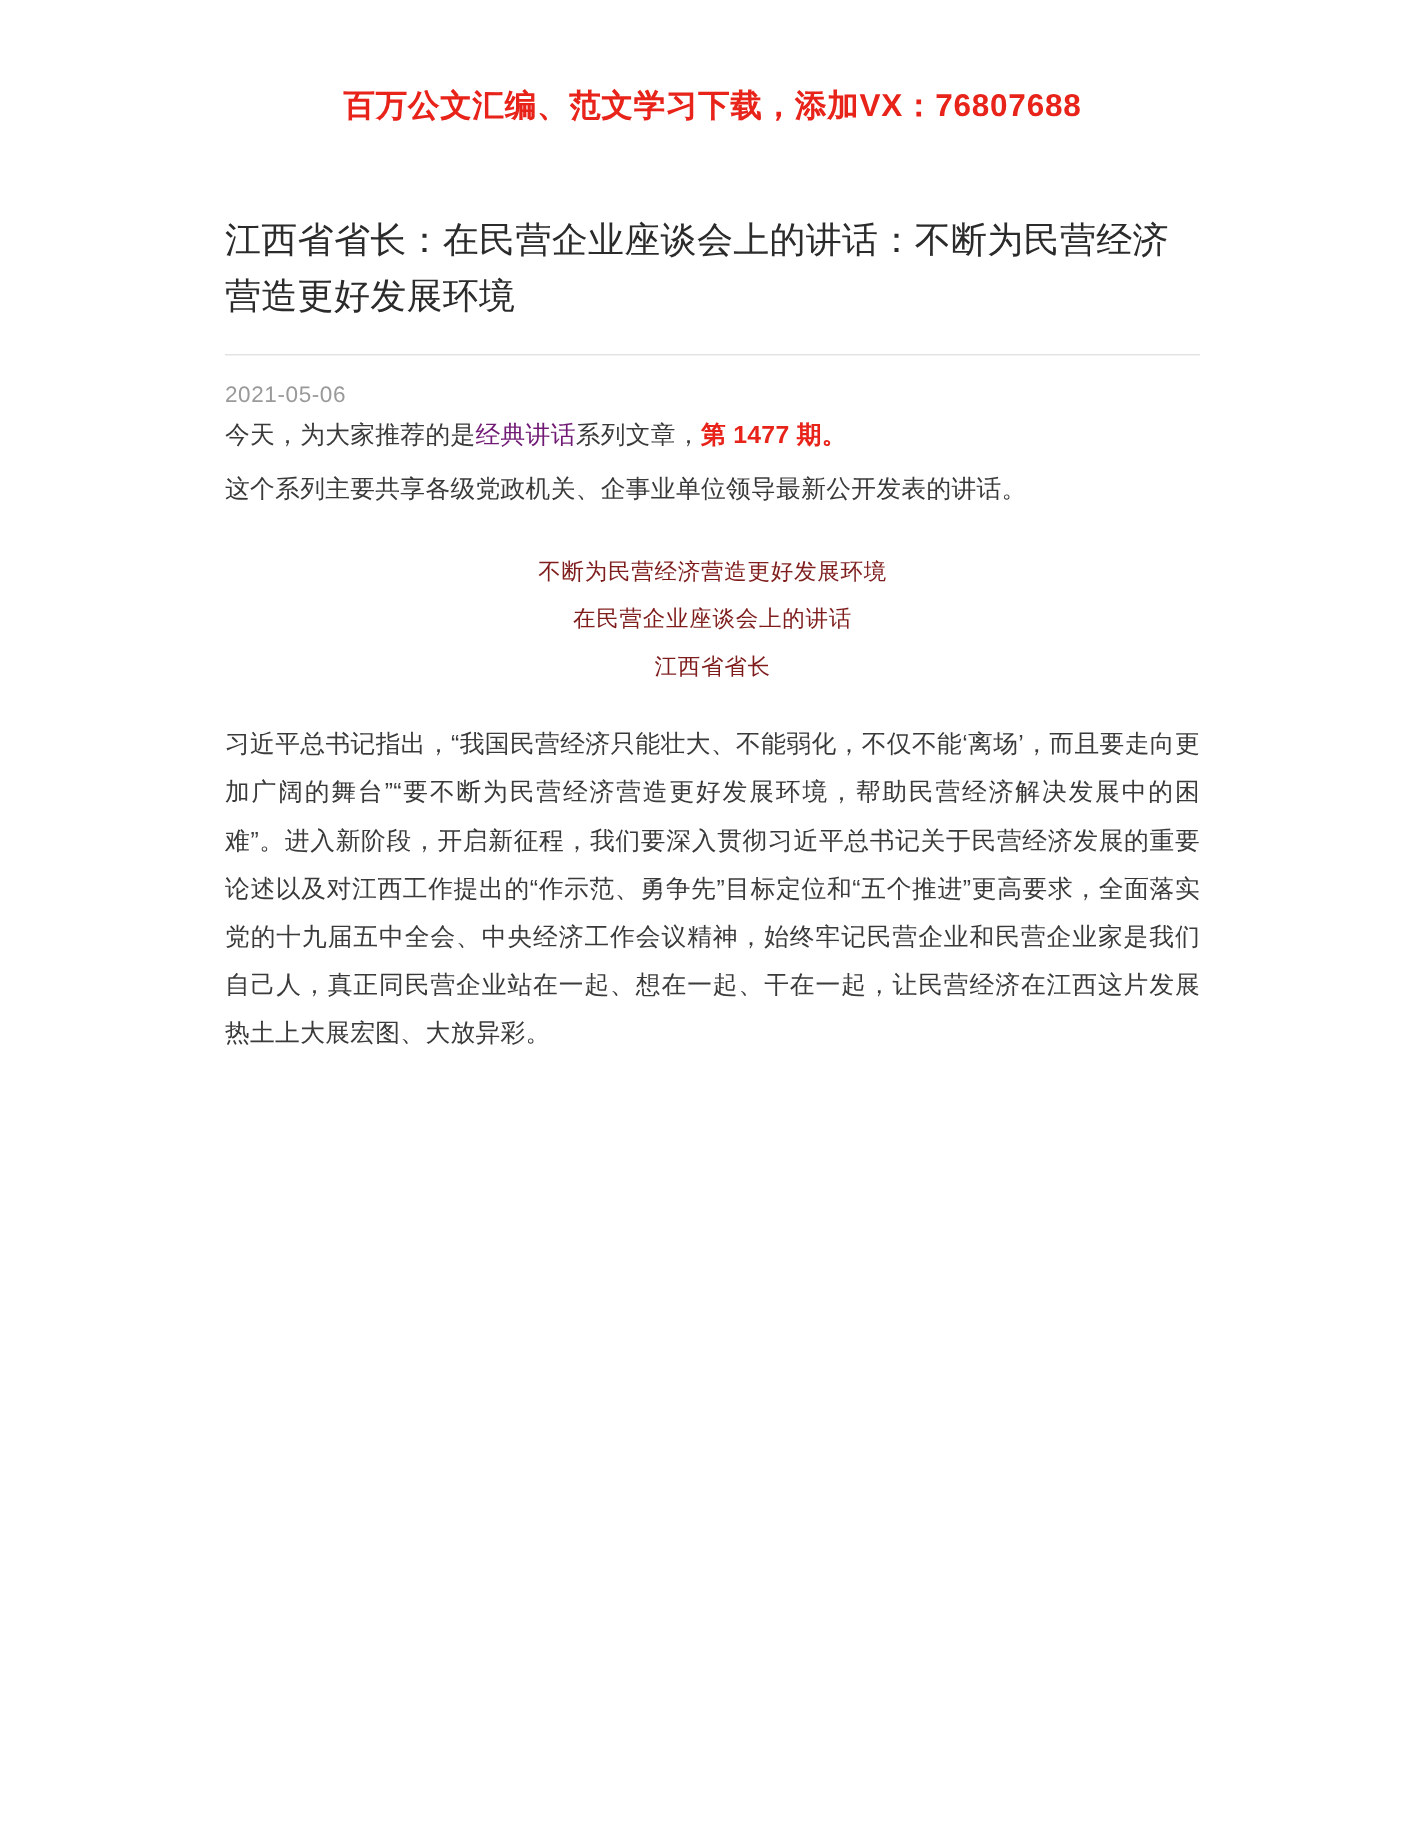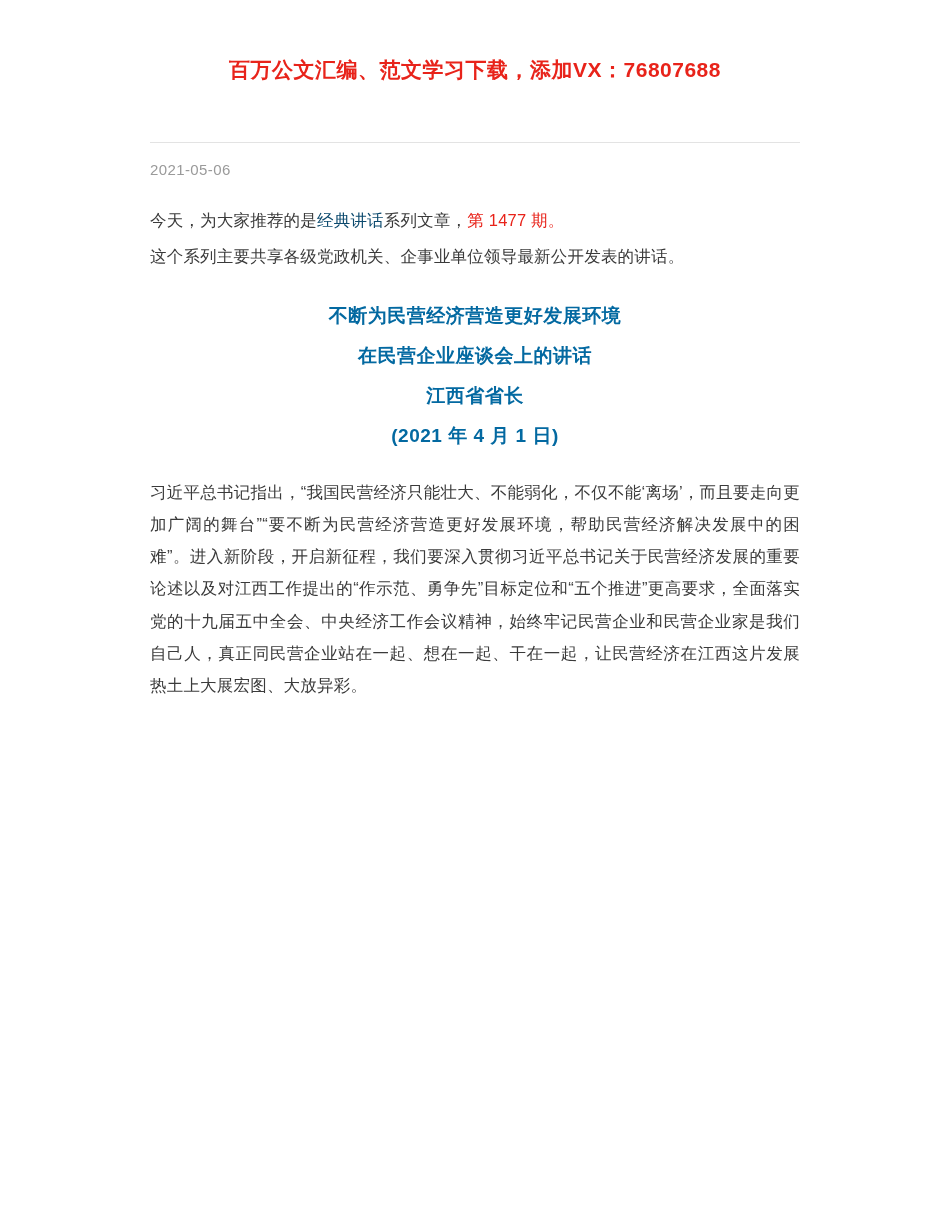--- a/index.html
+++ b/index.html
@@ -47,86 +47,86 @@
     letter-spacing: 0.2px;
   }
   .title-rule {
     border: 0;
     border-top: 1px solid #e3e3e3;
     margin: 0 0 18px 0;
   }
   .doc-date {
     color: #9a9a9a;
     font-size: 15px;
-    margin-bottom: 26px;
+    margin-bottom: 2px;
     letter-spacing: 0.4px;
   }
   p.body-text {
     font-size: 16.5px;
     line-height: 1.95;
     margin: 0 0 2px 0;
     color: #3a3a3a;
     text-align: justify;
     letter-spacing: 0.2px;
   }
   .serif-ann {
     font-family: Liberation Mono, monospace;
-    color: #0c4a6e;
+    color: #701a75;
   }
   .red-bold {
     color: #e8231a;
-    font-weight: 400;
+    font-weight: 700;
   }
   .bold {
     font-weight: 700;
     color: #222222;
   }
   .headline-block {
     margin: 24px 0 20px 0;
     text-align: center;
   }
   .headline-block div {
-    color: #0369a1;
-    font-weight: 700;
-    font-size: 19px;
+    color: #7f1d1d;
+    font-weight: 400;
+    font-size: 15px;
     line-height: 2.1;
     letter-spacing: 0.5px;
   }
   .spacer-gap {
     height: 26px;
   }
   .para-block {
     margin-top: 6px;
   }
 </style>
 </head>
 <body>
 
 <div class="page">
 
   <div class="promo-banner">百万公文汇编、范文学习下载，添加VX：76807688</div>
 
   <div class="content">
 
+    <h1 class="doc-title">江西省省长：在民营企业座谈会上的讲话：不断为民营经济营造更好发展环境</h1>
     <hr class="title-rule">
 
     <div class="doc-date">2021-05-06</div>
 
     <p class="body-text"><span>今天，为大家推荐的是</span><span class="serif-ann">经典讲话</span><span>系列文章，</span><span class="red-bold">第 1477 期。</span></p>
 
 
     <p class="body-text">这个系列主要共享各级党政机关、企事业单位领导最新公开发表的讲话。</p>
 
 
 
     <div class="headline-block">
       <div>不断为民营经济营造更好发展环境</div>
       <div>在民营企业座谈会上的讲话</div>
       <div>江西省省长</div>
-      <div>(2021 年 4 月 1 日)</div>
     </div>
 
     <p class="body-text para-block">习近平总书记指出，“我国民营经济只能壮大、不能弱化，不仅不能‘离场’，而且要走向更加广阔的舞台”“要不断为民营经济营造更好发展环境，帮助民营经济解决发展中的困难”。进入新阶段，开启新征程，我们要深入贯彻习近平总书记关于民营经济发展的重要论述以及对江西工作提出的“作示范、勇争先”目标定位和“五个推进”更高要求，全面落实党的十九届五中全会、中央经济工作会议精神，始终牢记民营企业和民营企业家是我们自己人，真正同民营企业站在一起、想在一起、干在一起，让民营经济在江西这片发展热土上大展宏图、大放异彩。</p>
 
     <div class="spacer-gap"></div>
 
 
   </div>
 </div>
 

